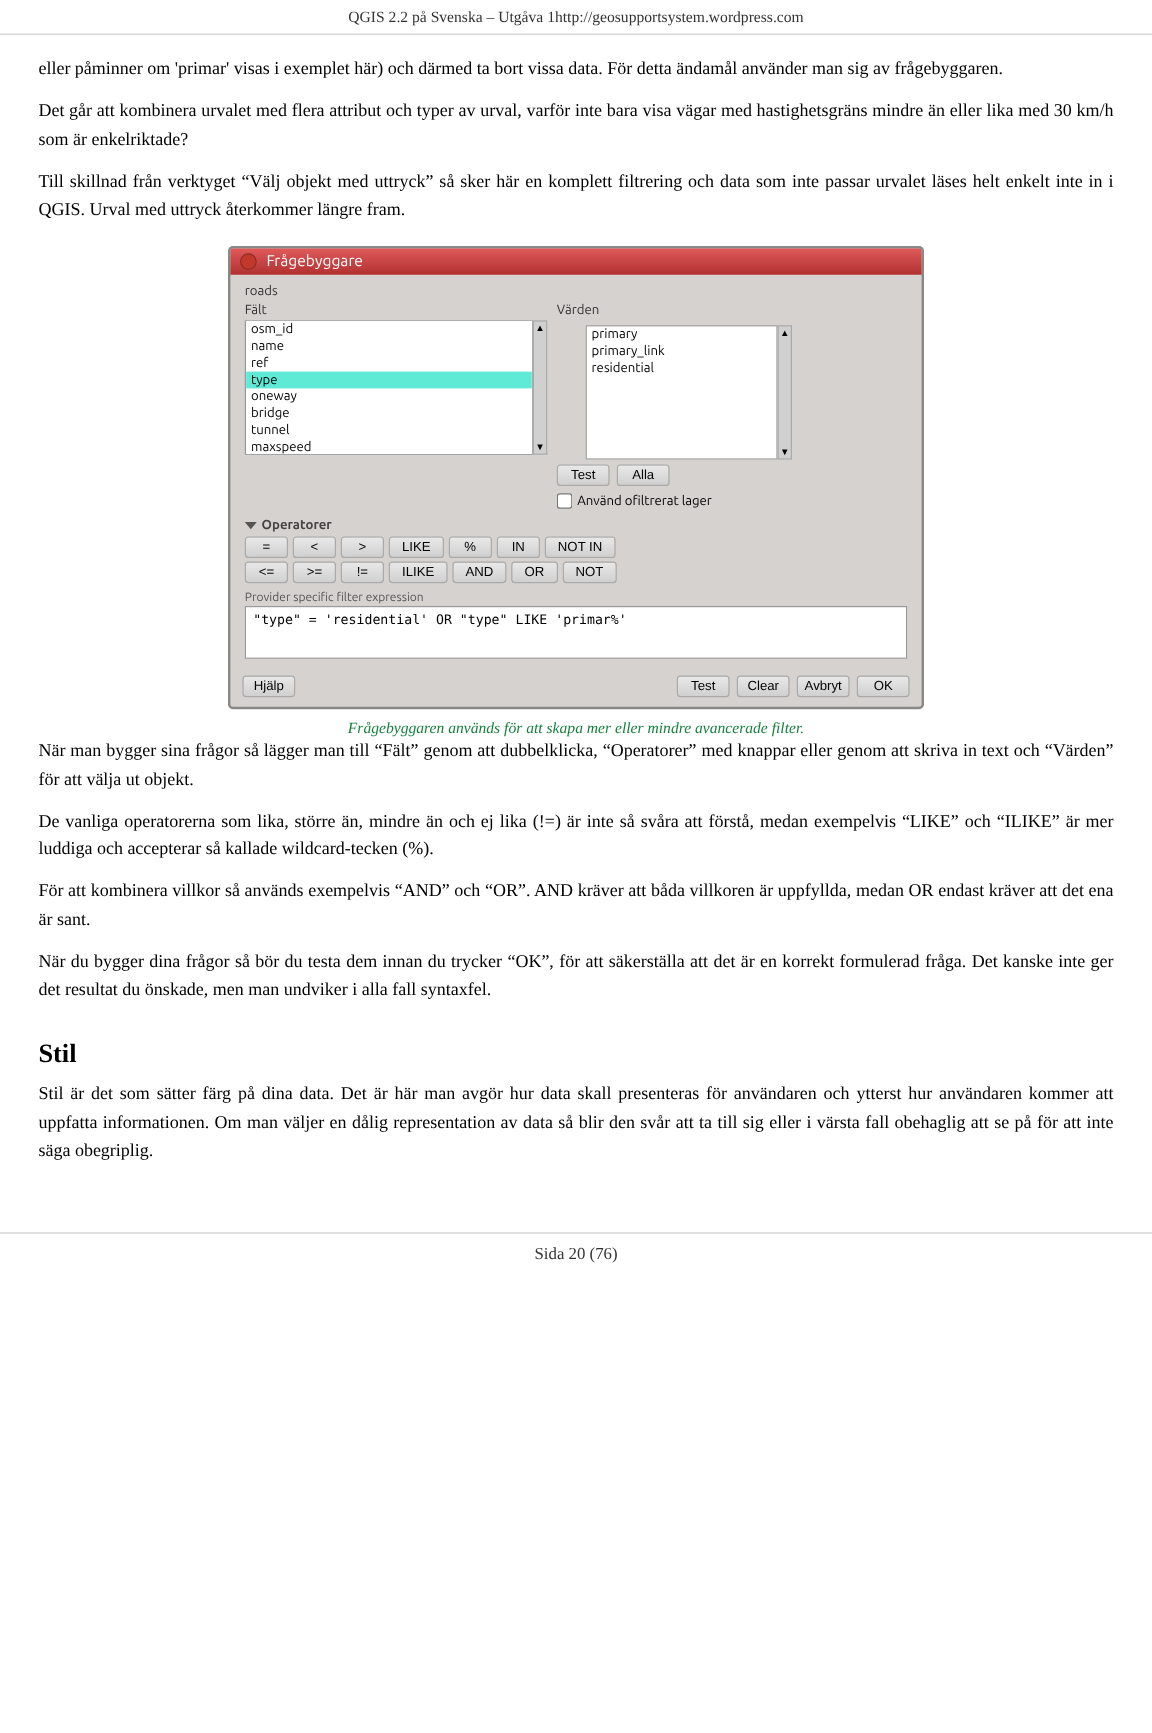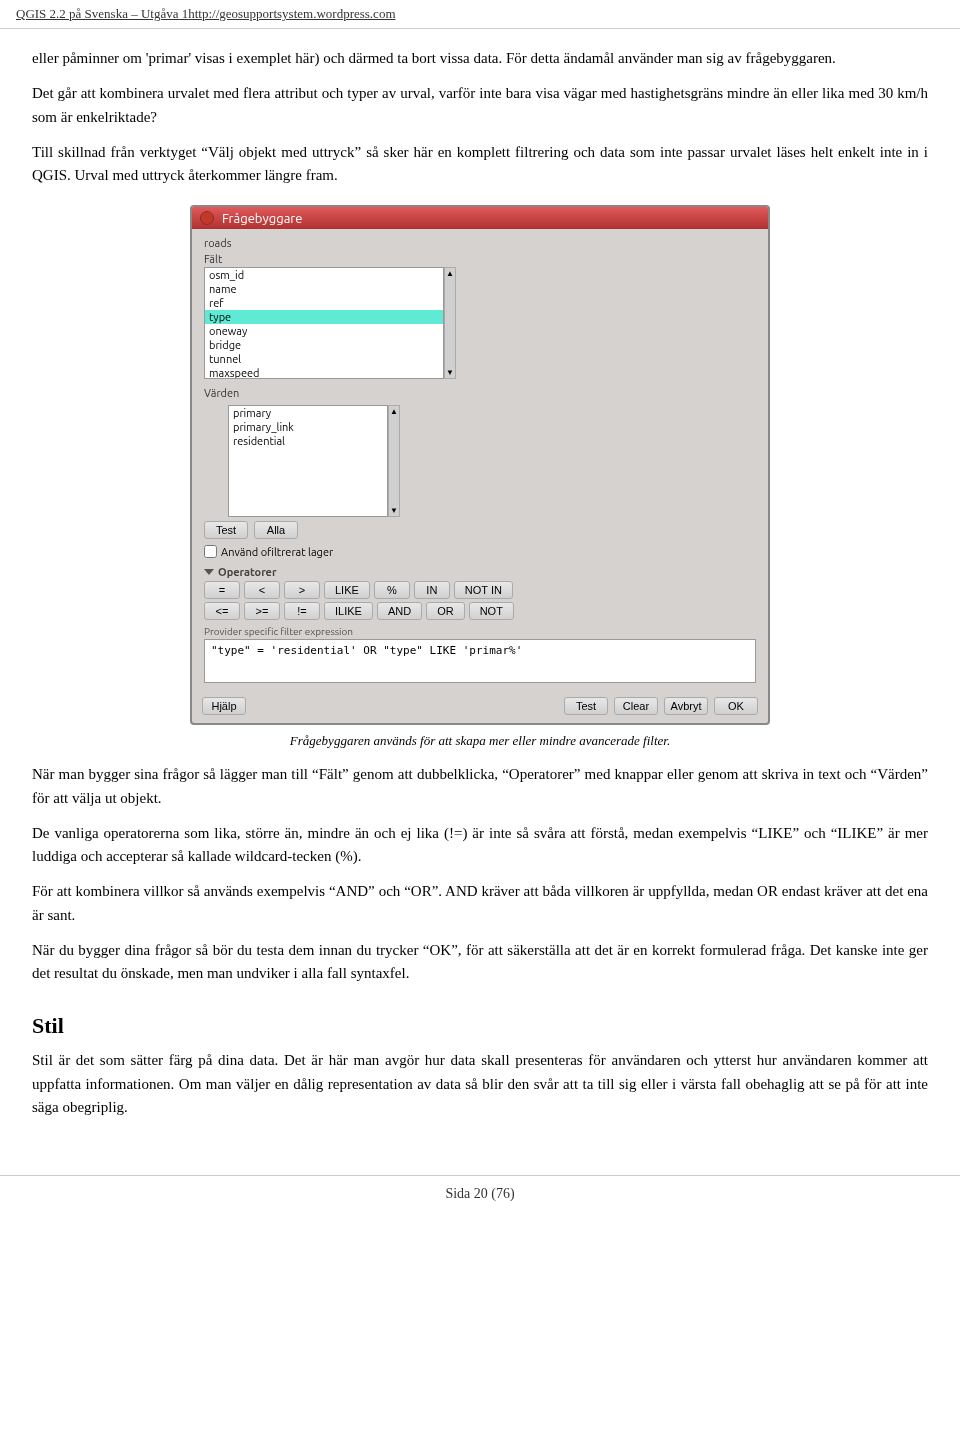--- a/index.html
+++ b/index.html
@@ -6,27 +6,26 @@
     body {
       font-family: "Linux Libertine", "Georgia", "Times New Roman", serif;
       font-size: 15px;
       color: #000;
       background: #fff;
       width: 960px;
       min-height: 1444px;
     }
     .page-header {
       display: flex;
-      justify-content: flex-start;
+      justify-content: center;
       align-items: center;
       padding: 6px 16px;
       border-bottom: 1px solid #ccc;
       font-size: 13px;
       color: #333;
-      text-decoration: underline;
     }
     .page-content {
       padding: 18px 32px 24px 32px;
     }
     p {
       margin-bottom: 12px;
       line-height: 1.55;
       text-align: justify;
     }
     h2 {
@@ -73,21 +72,20 @@
     }
     .dialog-layer-label {
       font-size: 11px;
       color: #333;
       margin-bottom: 4px;
     }
     .dialog-columns {
       display: flex;
       gap: 8px;
       margin-bottom: 8px;
-      flex-direction: column;
     }
     .dialog-col-header {
       font-size: 11px;
       color: #333;
       margin-bottom: 2px;
     }
     .listbox {
       background: #fff;
       border: 1px solid #999;
       width: 240px;
@@ -194,22 +192,21 @@
       align-items: center;
       padding: 6px 10px 8px 10px;
       gap: 18px;
     }
     .footer-left { display: flex; align-items: center; }
     .footer-right { display: flex; gap: 6px; }
     .caption {
       text-align: center;
       font-size: 13px;
       font-style: italic;
-      color: #000000;
-      margin-bottom: 14px;
+      color: #15803d;
     }
     .page-footer {
       border-top: 1px solid #ccc;
       text-align: center;
       padding: 10px;
       font-size: 14px;
       color: #333;
       margin-top: 20px;
     }
   </style>

